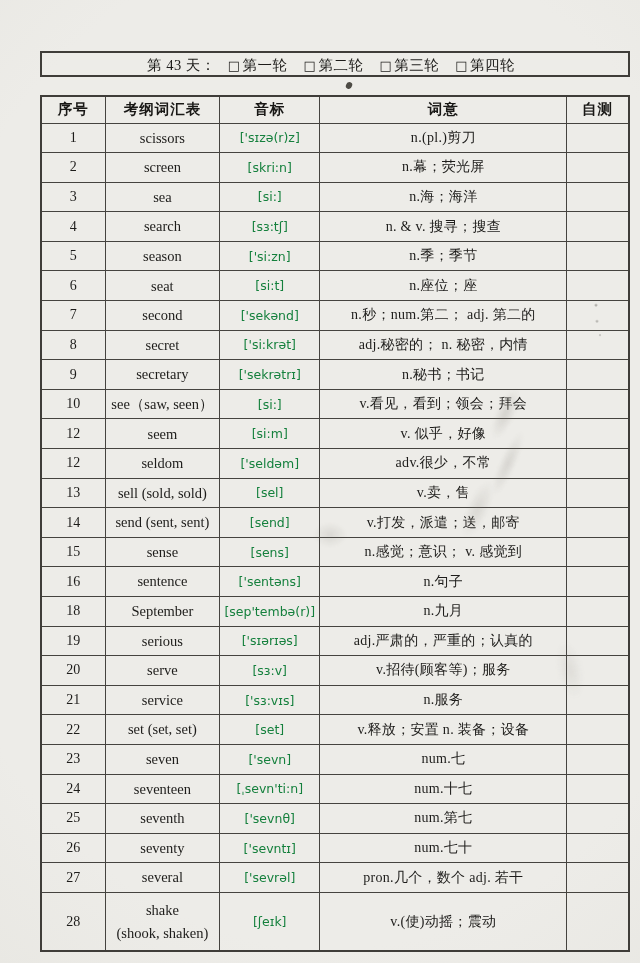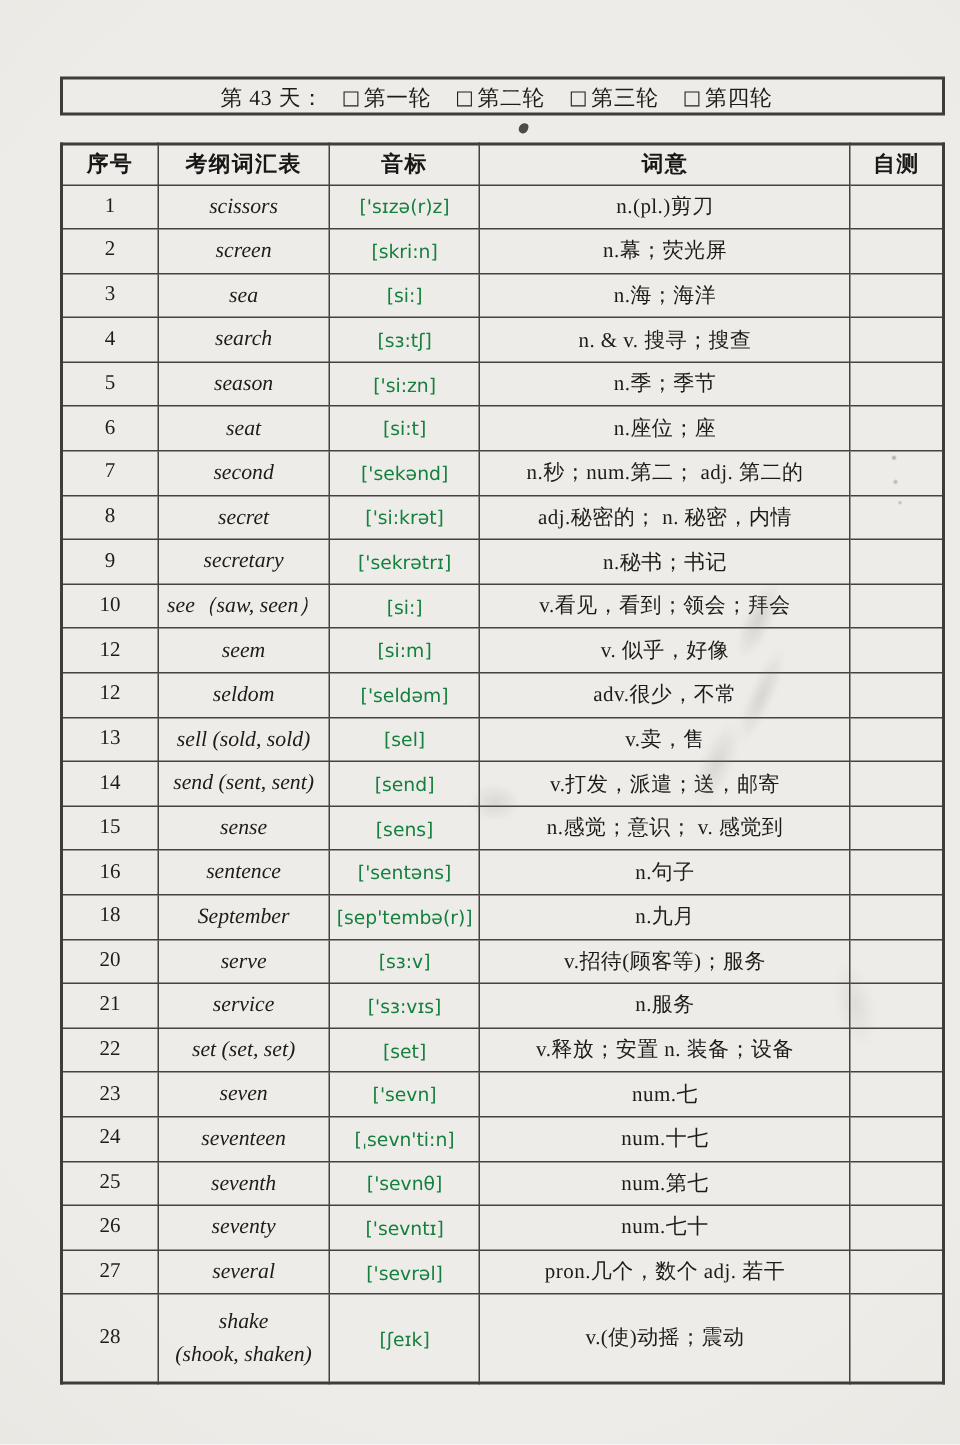--- a/index.html
+++ b/index.html
@@ -38,21 +38,21 @@
     text-align: center; vertical-align: middle;
     padding: 0 2px; overflow: hidden;
   }
   .vocab thead tr { height: 27px; }
   .vocab tbody tr { height: 29.6px; }
   .vocab tbody tr.tall { height: 59px; }
   .vocab th {
     font-size: 14.5px; font-weight: 600; letter-spacing: 1px; color: #191816;
   }
   td.c-num  { font-size: 14px; }
-  td.c-word { font-size: 14.5px; white-space: pre-line; line-height: 1.55; font-style: italic; }
+  td.c-word { font-size: 14.5px; white-space: pre-line; line-height: 1.55; }
   td.c-phon { font-family: "DejaVu Sans", sans-serif; font-size: 12.5px; color: #15803d; }
   td.c-mean { font-size: 14px; letter-spacing: 0.3px; }
   td.c-self { }
 
   
   .speck {
     position: absolute; left: 346px; top: 82px; width: 6px; height: 7px;
     background: #4d4b45; border-radius: 60% 40% 55% 45%;
     transform: rotate(18deg);
   }
@@ -239,20 +239,27 @@
           <td class="c-self"></td>
         </tr>
       <tr>
           <td class="c-num">18</td>
           <td class="c-word">September</td>
           <td class="c-phon">[sep'tembə(r)]</td>
           <td class="c-mean">n.九月</td>
           <td class="c-self"></td>
         </tr>
       <tr>
+          <td class="c-num">19</td>
+          <td class="c-word">serious</td>
+          <td class="c-phon">['sɪərɪəs]</td>
+          <td class="c-mean">adj.严肃的，严重的；认真的</td>
+          <td class="c-self"></td>
+        </tr>
+      <tr>
           <td class="c-num">20</td>
           <td class="c-word">serve</td>
           <td class="c-phon">[sɜ:v]</td>
           <td class="c-mean">v.招待(顾客等)；服务</td>
           <td class="c-self"></td>
         </tr>
       <tr>
           <td class="c-num">21</td>
           <td class="c-word">service</td>
           <td class="c-phon">['sɜ:vɪs]</td>

